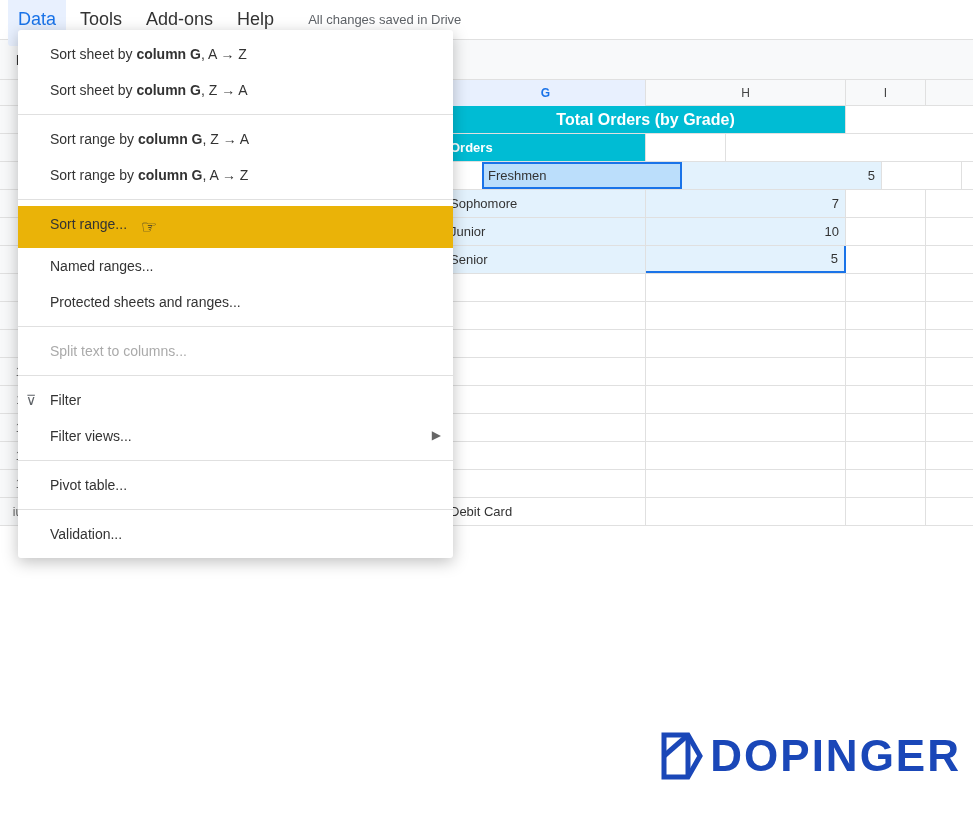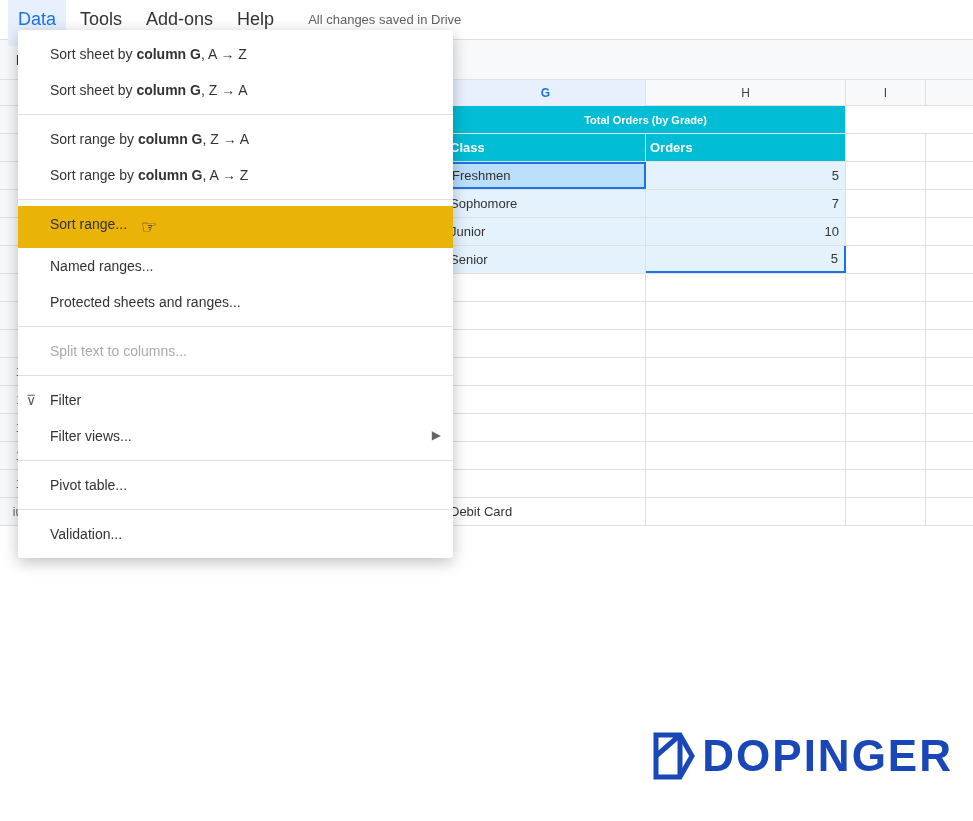--- a/index.html
+++ b/index.html
@@ -136,20 +136,21 @@
       background: #00bcd4;
       color: #fff;
       font-weight: bold;
     }
     .cell-light-blue {
       background: #e3f2fd;
     }
     .cell-selected-blue {
       background: #bbdefb;
       border: 2px solid #1a73e8;
+      margin-left: 36px;
     }
     .cell-right {
       justify-content: flex-end;
       padding-right: 6px;
     }
 
     
     #dropdown-menu {
       position: absolute;
       top: 30px;
@@ -194,21 +195,21 @@
       display: inline-block;
       font-size: 18px;
       color: #333;
       margin-left: 4px;
     }
 
     
     #logo-area {
       position: absolute;
       bottom: 40px;
-      right: 20px;
+      right: 12px;
       font-size: 42px;
       font-weight: bold;
       color: #1a47b8;
       display: flex;
       align-items: center;
       gap: 2px;
       user-select: none;
     }
 
     
@@ -277,31 +278,30 @@
 
   <div id="grid">
 
     <div class="grid-row">
       <div class="row-num col-a">1</div>
       <div class="grid-cell col-b"></div>
       <div class="grid-cell col-c"></div>
       <div class="grid-cell col-d"></div>
       <div class="grid-cell col-e"></div>
       <div class="grid-cell col-f"></div>
-      <div class="grid-cell col-g cell-cyan-header" style="width:400px;min-width:400px;justify-content:center;font-size:11px;">Total Orders (by Grade)</div>
+      <div class="grid-cell col-g cell-cyan-header" style="width:400px;min-width:400px;justify-content:center;font-size:16px;">Total Orders (by Grade)</div>
     </div>
 
     <div class="grid-row">
       <div class="row-num col-a">2</div>
       <div class="grid-cell col-b"></div>
       <div class="grid-cell col-c"></div>
       <div class="grid-cell col-d"></div>
       <div class="grid-cell col-e"></div>
       <div class="grid-cell col-f"></div>
-      <div class="grid-cell col-g cell-cyan-subheader">Class</div>
       <div class="grid-cell col-h cell-cyan-subheader">Orders</div>
       <div class="grid-cell col-i"></div>
     </div>
 
     <div class="grid-row">
       <div class="row-num col-a">3</div>
       <div class="grid-cell col-b"></div>
       <div class="grid-cell col-c"></div>
       <div class="grid-cell col-d"></div>
       <div class="grid-cell col-e"></div>

